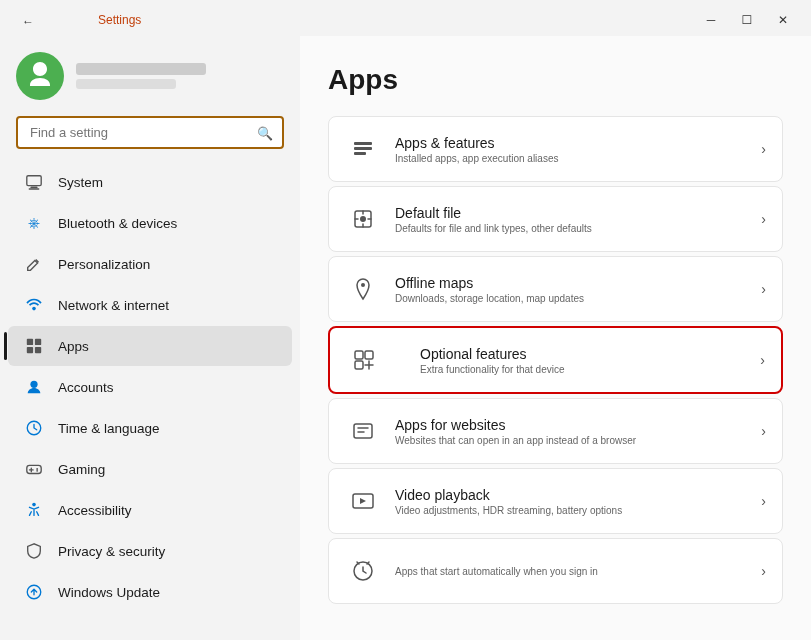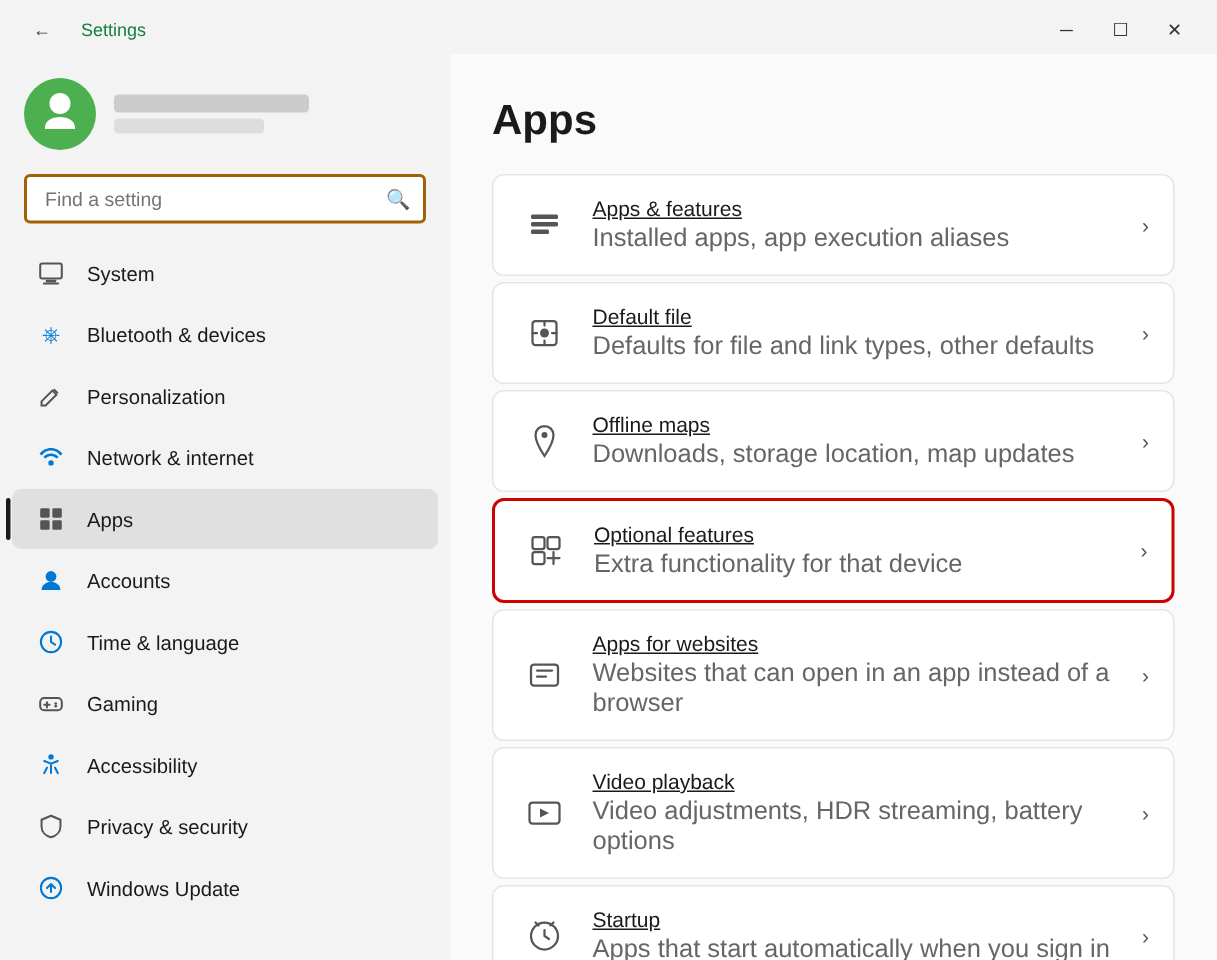--- a/index.html
+++ b/index.html
@@ -20,21 +20,22 @@
       padding: 8px 12px 4px 12px;
       height: 36px;
     }
     .title-bar-left {
       display: flex;
       align-items: center;
       gap: 10px;
     }
     .title-bar-title {
       font-size: 12px;
-      color: #15803d;
+      color: #c2410c;
+      margin-left: 44px;
     }
     .title-bar-controls {
       display: flex;
       gap: 4px;
     }
     .title-bar-btn {
       width: 32px;
       height: 24px;
       background: transparent;
       border: none;
@@ -190,20 +191,21 @@
       border-radius: 8px;
       padding: 14px 16px;
       cursor: pointer;
       border: 1px solid #e5e5e5;
       position: relative;
       transition: background 0.1s;
     }
     .settings-item.highlighted {
       border: 2px solid #d00000;
       background: white;
+      gap: 24px;
     }
     .settings-item-icon {
       width: 36px;
       height: 36px;
       display: flex;
       align-items: center;
       justify-content: center;
       flex-shrink: 0;
       margin-right: 14px;
       font-size: 22px;
@@ -212,24 +214,23 @@
     .settings-item-text {
       flex: 1;
       display: flex;
       flex-direction: column;
       gap: 2px;
     }
     .settings-item-title {
       font-size: 14px;
       color: #1a1a1a;
       font-weight: 400;
-      text-decoration: underline;
     }
     .settings-item-desc {
-      font-size: 17px;
+      font-size: 10px;
       color: #666;
     }
     .settings-item-chevron {
       color: #555;
       font-size: 14px;
       margin-left: 8px;
     }
   </style>
 </head>
 <body>
@@ -465,21 +466,20 @@
 
       <div class="settings-item">
         <div class="settings-item-icon">
           <svg width="24" height="24" viewBox="0 0 24 24" fill="none">
               <circle cx="12" cy="12" r="9" stroke="#555" stroke-width="1.5"></circle>
               <path d="M12 8v4l3 2" stroke="#555" stroke-width="1.5" stroke-linecap="round"></path>
               <path d="M8 5l-2-2M16 5l2-2" stroke="#555" stroke-width="1.5" stroke-linecap="round"></path>
             </svg>
         </div>
         <div class="settings-item-text">
-          <span class="settings-item-title">Startup</span>
           <span class="settings-item-desc">Apps that start automatically when you sign in</span>
         </div>
         <span class="settings-item-chevron">›</span>
       </div>
 
     </div>
   </div>
 </div>
 
 </body></html>

